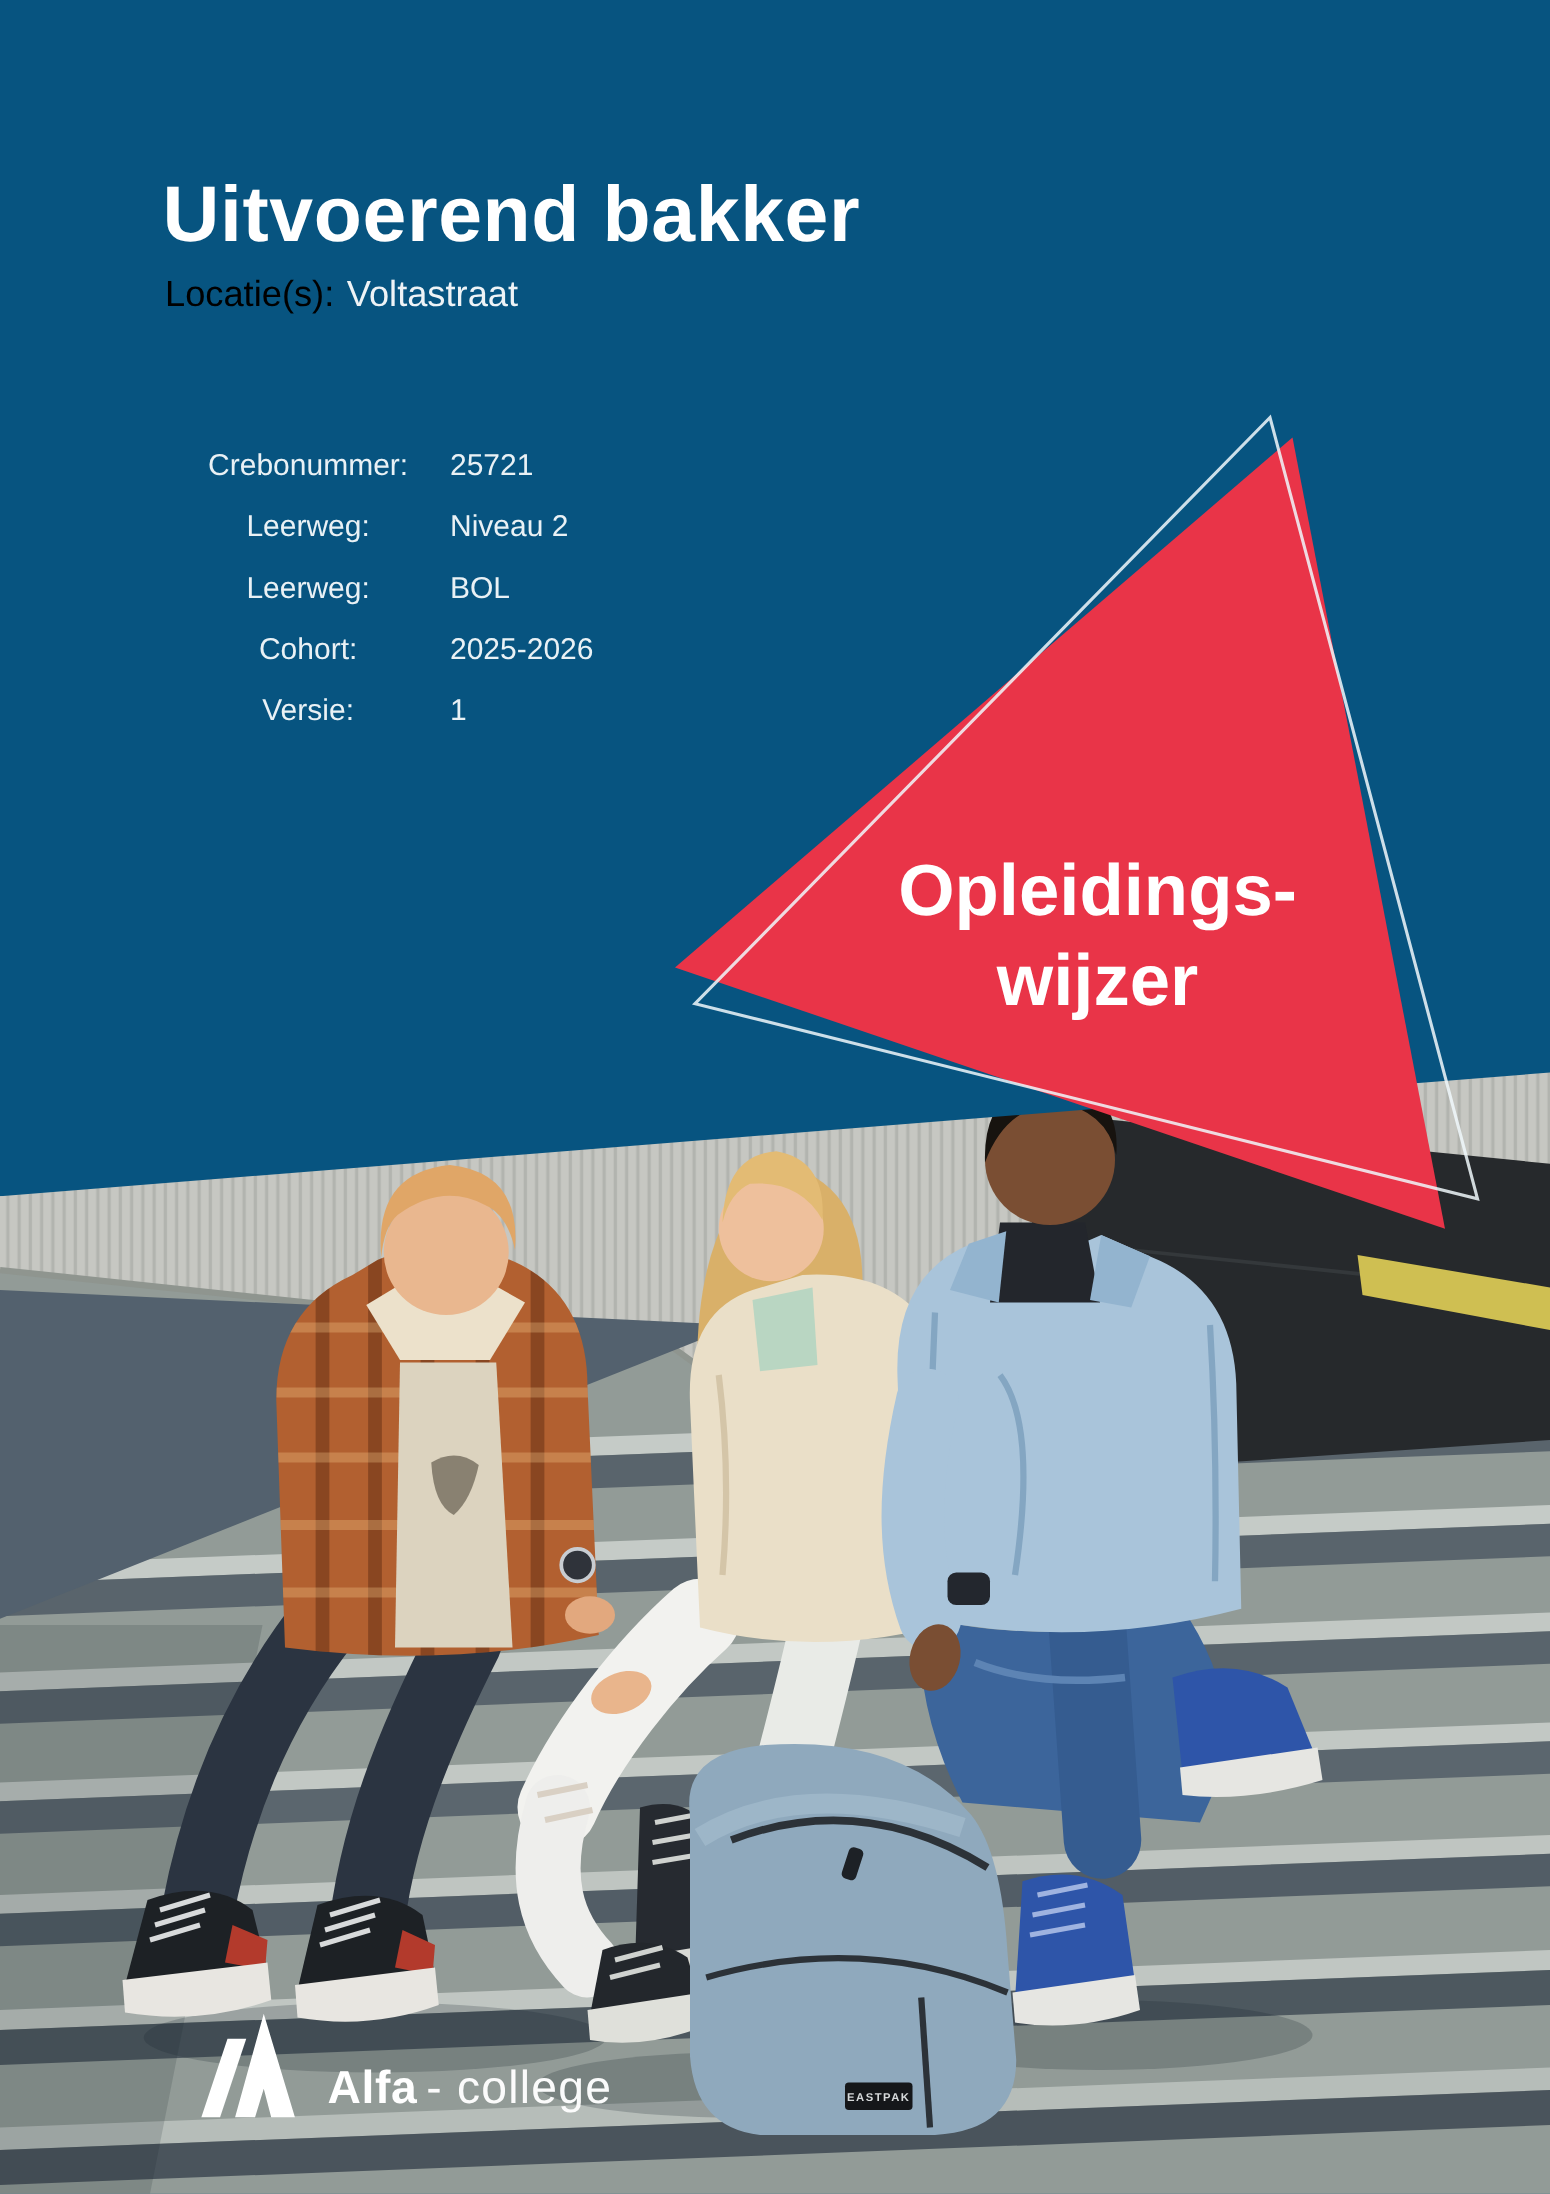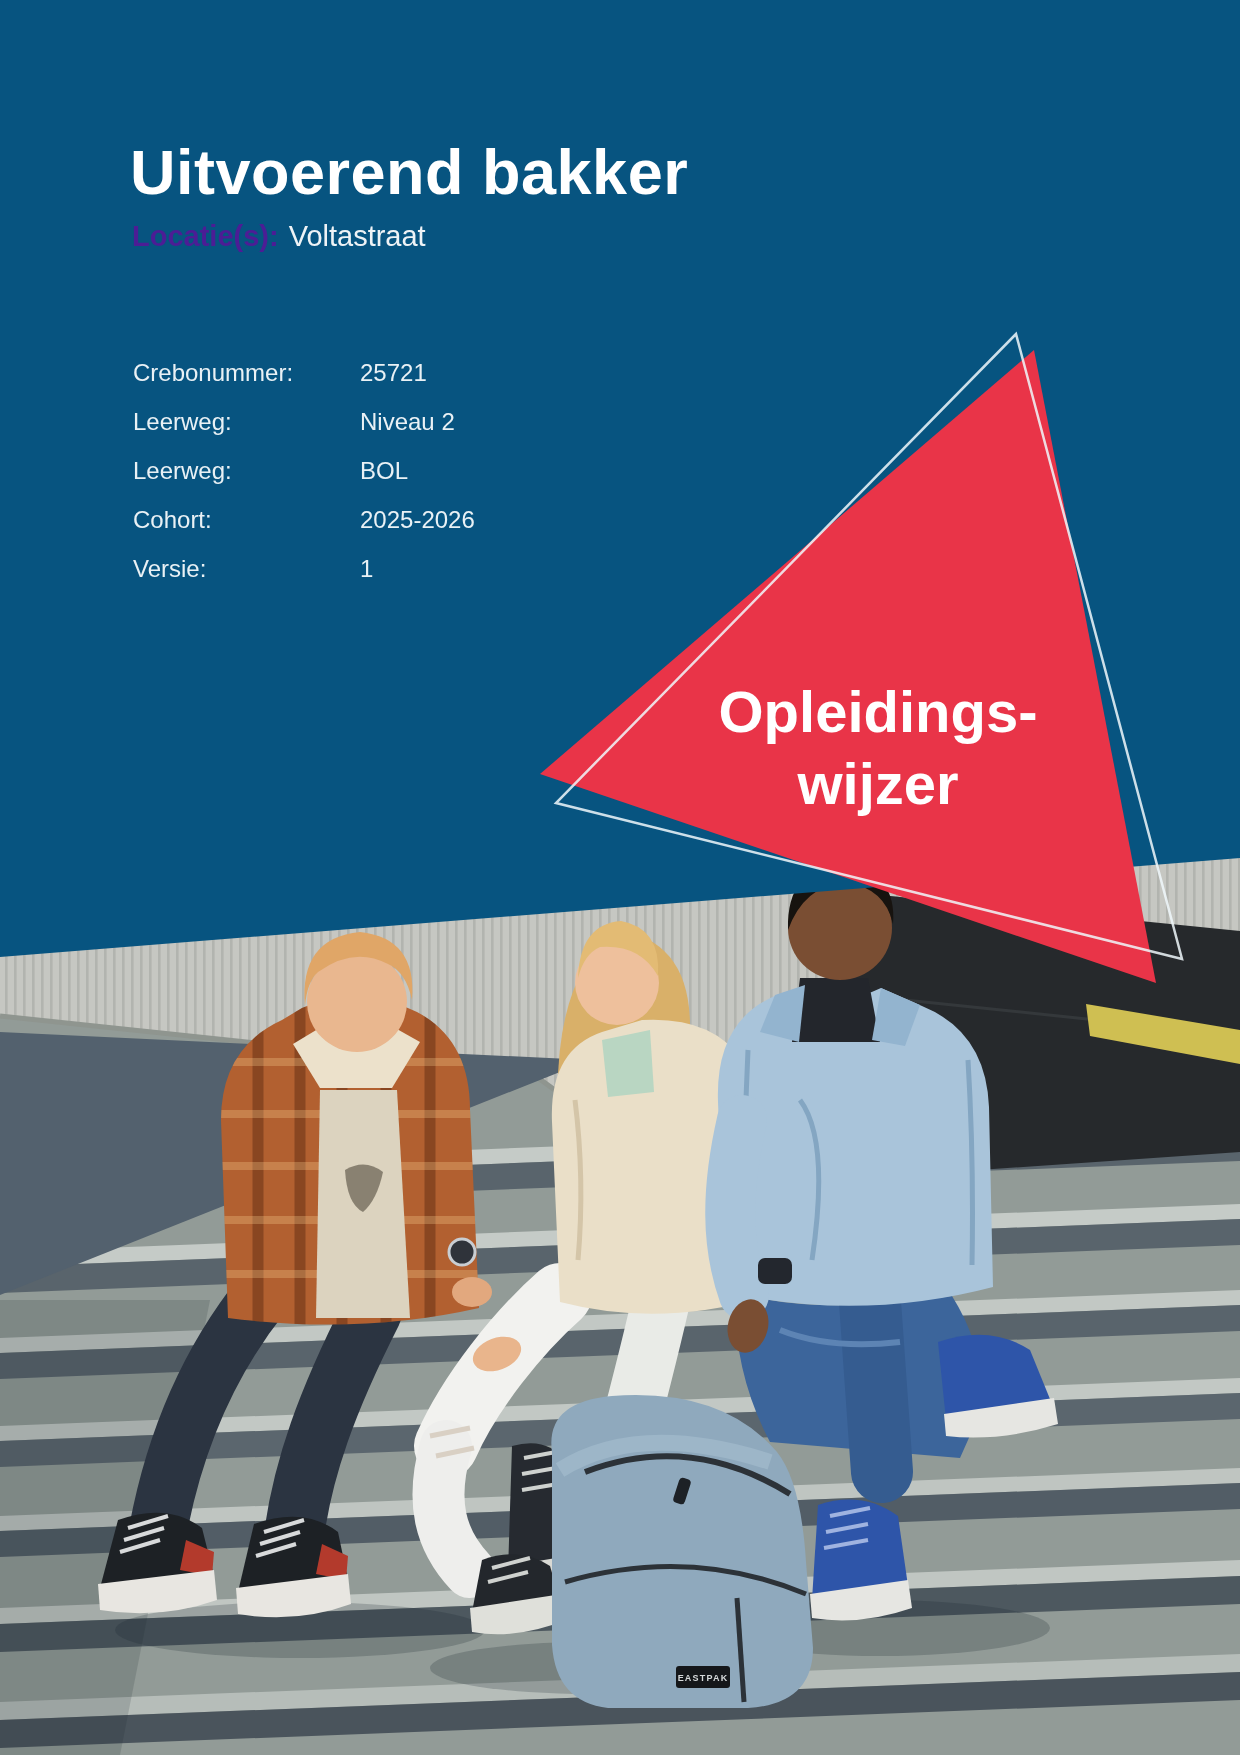--- a/index.html
+++ b/index.html
@@ -20,26 +20,26 @@
     clip-path:polygon(0 0,1240px 0,1240px 858px,0 957px);
   }
   .page-title{
     position:absolute;left:130px;top:94px;
     color:#ffffff;font-size:63px;font-weight:600;letter-spacing:.5px;white-space:nowrap;
   }
   .subtitle{
     position:absolute;left:132px;top:220px;
     color:#eef3f6;font-size:29px;white-space:nowrap;
   }
-  .subtitle .lbl{font-weight:700;color:#4c1d95;}
+  .subtitle .lbl{font-weight:400;color:#000000;}
   .subtitle .val{font-weight:400;margin-left:10px;}
 
   .details{position:absolute;left:133px;top:348px;}
   .details .row{height:49px;display:flex;align-items:center;font-size:24px;color:#e9f1f5;}
-  .details .label{width:227px;display:inline-block;}
+  .details .label{width:227px;display:inline-block;text-align:center;}
   .details .value{display:inline-block;}
 
   
   .tri-overlay{position:absolute;left:0;top:0;width:1240px;height:1100px;pointer-events:none;}
   .tri-overlay text{
     font-family:"Liberation Sans", sans-serif;
     font-size:58px;font-weight:600;fill:#ffffff;text-anchor:middle;
   }
 
   
@@ -247,14 +247,23 @@
     </div>
   </div>
 
   <svg class="tri-overlay" viewBox="0 0 1240 1100" aria-hidden="true">
     <polygon points="1034,350 540,774 1156,983" fill="#E93448"></polygon>
     <polygon points="1016,334 556,803 1182,959" fill="none" stroke="rgba(240,248,252,0.85)" stroke-width="2.5"></polygon>
     <text x="878" y="732">Opleidings-</text>
     <text x="878" y="804">wijzer</text>
   </svg>
 
+  <div class="logo">
+    <svg class="mark" viewBox="0 0 90 84" aria-hidden="true">
+      <polygon points="12,84 33,21 48,21 27,84" fill="#ffffff"></polygon>
+      <path d="M62,1 L87,84 L68,84 L62,61 L55,84 L39,84 Z" fill="#ffffff"></path>
+    </svg>
+    <div class="wordmark">
+      <span class="bold">Alfa</span><span class="rest">- college</span>
+    </div>
+  </div>
 
 </div>
 
 </body></html>

